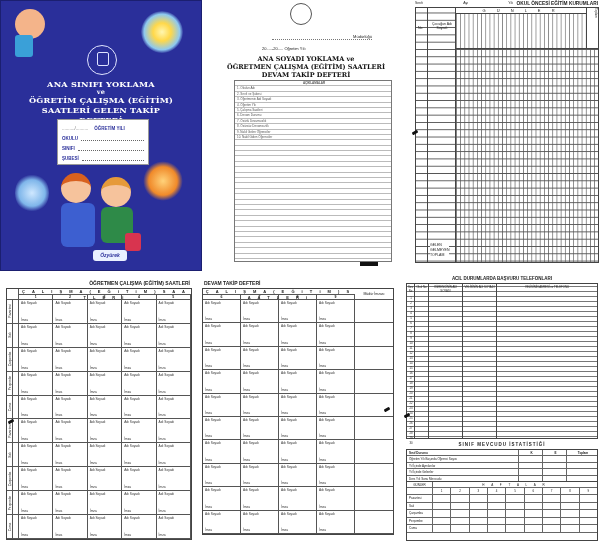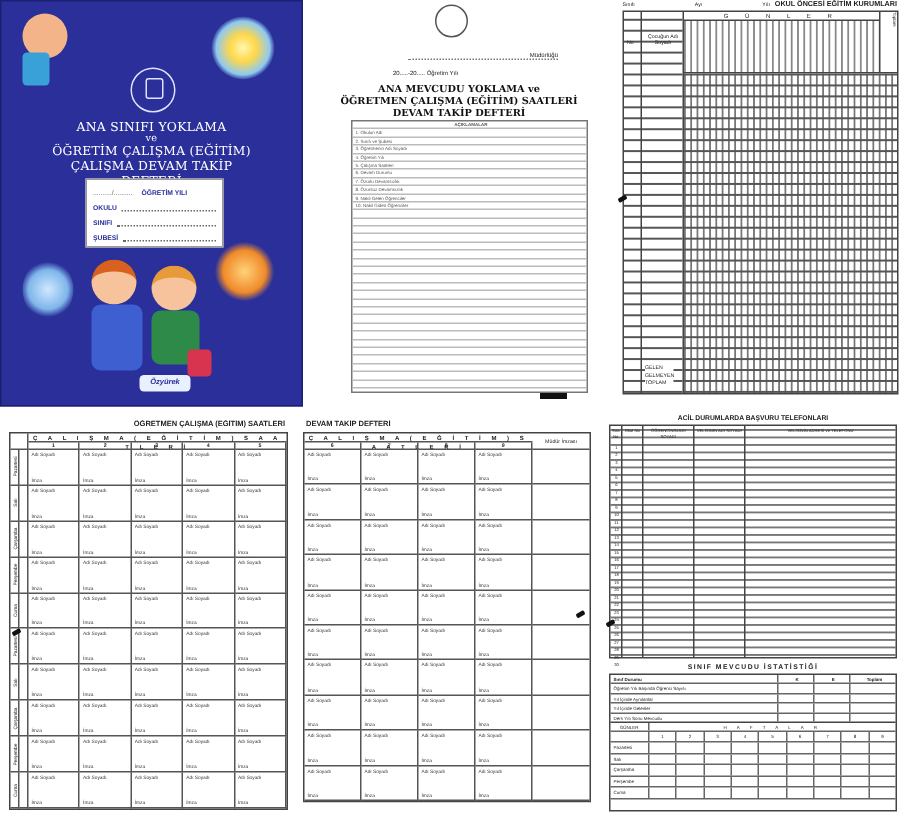--- a/index.html
+++ b/index.html
@@ -1,20 +1,20 @@
 <!DOCTYPE html>
 <html><head>
 <meta charset="utf-8">
 <style>
 *{box-sizing:border-box;margin:0;padding:0}
 body{width:600px;height:543px;background:#fff;position:relative;overflow:hidden;font-family:"Liberation Sans",sans-serif;color:#222}
 .panel{position:absolute;overflow:hidden}
 
 #cover{left:0;top:0;width:202px;height:271px;background:#2a2f9a;border:1px solid #1b1f70}
-#cover .title{position:absolute;left:10px;right:10px;top:78px;text-align:center;color:#fff;font-family:"DejaVu Serif",serif;font-weight:normal;font-size:8.2px;line-height:10px;letter-spacing:0.2px}
+#cover .title{position:absolute;left:10px;right:10px;top:78px;text-align:center;color:#fff;font-family:"DejaVu Serif",serif;font-weight:bold;font-size:8.2px;line-height:10px;letter-spacing:0.2px}
 #cover .logo{position:absolute;left:86px;top:44px;width:30px;height:30px;border-radius:50%;border:1.5px solid #dfe3ff;}
 #cover .logo:after{content:"";position:absolute;left:9px;top:6px;width:10px;height:12px;border:1.5px solid #dfe3ff;border-radius:2px}
 #cover .info{position:absolute;left:56px;top:118px;width:92px;height:46px;background:#fff;border:1px solid #999;font-size:4.5px;font-weight:bold;color:#2a2f9a;padding:3px 4px}
 #cover .info .row{display:flex;height:10px;align-items:center}
 #cover .info .dots{flex:1;border-bottom:1px dotted #666;height:5px;margin-left:3px}
 .kid{position:absolute;border-radius:50%}
 .sun{position:absolute;left:140px;top:10px;width:42px;height:42px;border-radius:50%;background:radial-gradient(circle,#fff6b0 0,#ffd84a 30%,#8ec9f0 60%,#2a2f9a 72%)}
 .flower{position:absolute;border-radius:50%}
 .publisher{position:absolute;left:92px;top:249px;width:34px;height:11px;background:#e9f0ff;border-radius:3px;font-size:5px;color:#2a2f9a;text-align:center;line-height:11px;font-style:italic;font-weight:bold}
 
@@ -74,21 +74,21 @@
 
 <div class="panel" id="cover">
   <div class="kid" style="left:14px;top:8px;width:30px;height:30px;background:#f4b48a"></div>
   <div style="position:absolute;left:14px;top:34px;width:18px;height:22px;background:#3aa0d8;border-radius:3px"></div>
   <div class="sun"></div>
   <div class="logo"></div>
   <div class="title">
     <div>ANA SINIFI YOKLAMA</div>
     <div style="font-size:6.5px;line-height:6px">ve</div>
     <div>ÖĞRETİM ÇALIŞMA (EĞİTİM)</div>
-    <div>ÇALIŞMA DEVAM TAKİP</div>
+    <div>SAATLERİ GELEN TAKİP</div>
     <div>DEFTERİ</div>
   </div>
   <div class="info">
     <div class="row">
         <span style="color:#666;font-weight:normal">........../..........</span>
         <span style="margin-left:6px">ÖĞRETİM YILI</span>
       </div>
     <div class="row">
         <span>OKULU</span>
         <span class="dots"></span>
@@ -109,21 +109,21 @@
   <div class="kid" style="left:100px;top:176px;width:30px;height:30px;background:#f6c39c;border-top:8px solid #e69a3a"></div>
   <div style="position:absolute;left:100px;top:206px;width:32px;height:36px;background:#2e8a48;border-radius:6px"></div>
   <div style="position:absolute;left:124px;top:232px;width:16px;height:18px;background:#d8344f;border-radius:3px"></div>
   <div class="publisher">Özyürek</div>
 </div>
 
 <div class="panel" id="p2">
   <div class="logo"></div>
   <div class="line1">Müdürlüğü</div>
   <div class="line2">20.....-20..... Öğretim Yılı</div>
-  <div class="t" style="top:55px">ANA MEVCUDU YOKLAMA ve</div>
+  <div class="t" style="top:55px">ANA SOYADI YOKLAMA ve</div>
   <div class="t" style="top:63px">ÖĞRETMEN ÇALIŞMA (EĞİTİM) SAATLERİ</div>
   <div class="t" style="top:71px">DEVAM TAKİP DEFTERİ</div>
   <div class="list">
     <div class="li" style="text-align:center;font-weight:bold">AÇIKLAMALAR</div>
     <div class="li">1. Okulun Adı</div>
     <div class="li">2. Sınıfı ve Şubesi</div>
     <div class="li">3. Öğretmenin Adı Soyadı</div>
     <div class="li">4. Öğretim Yılı</div>
     <div class="li">5. Çalışma Saatleri</div>
     <div class="li">6. Devam Durumu</div>

